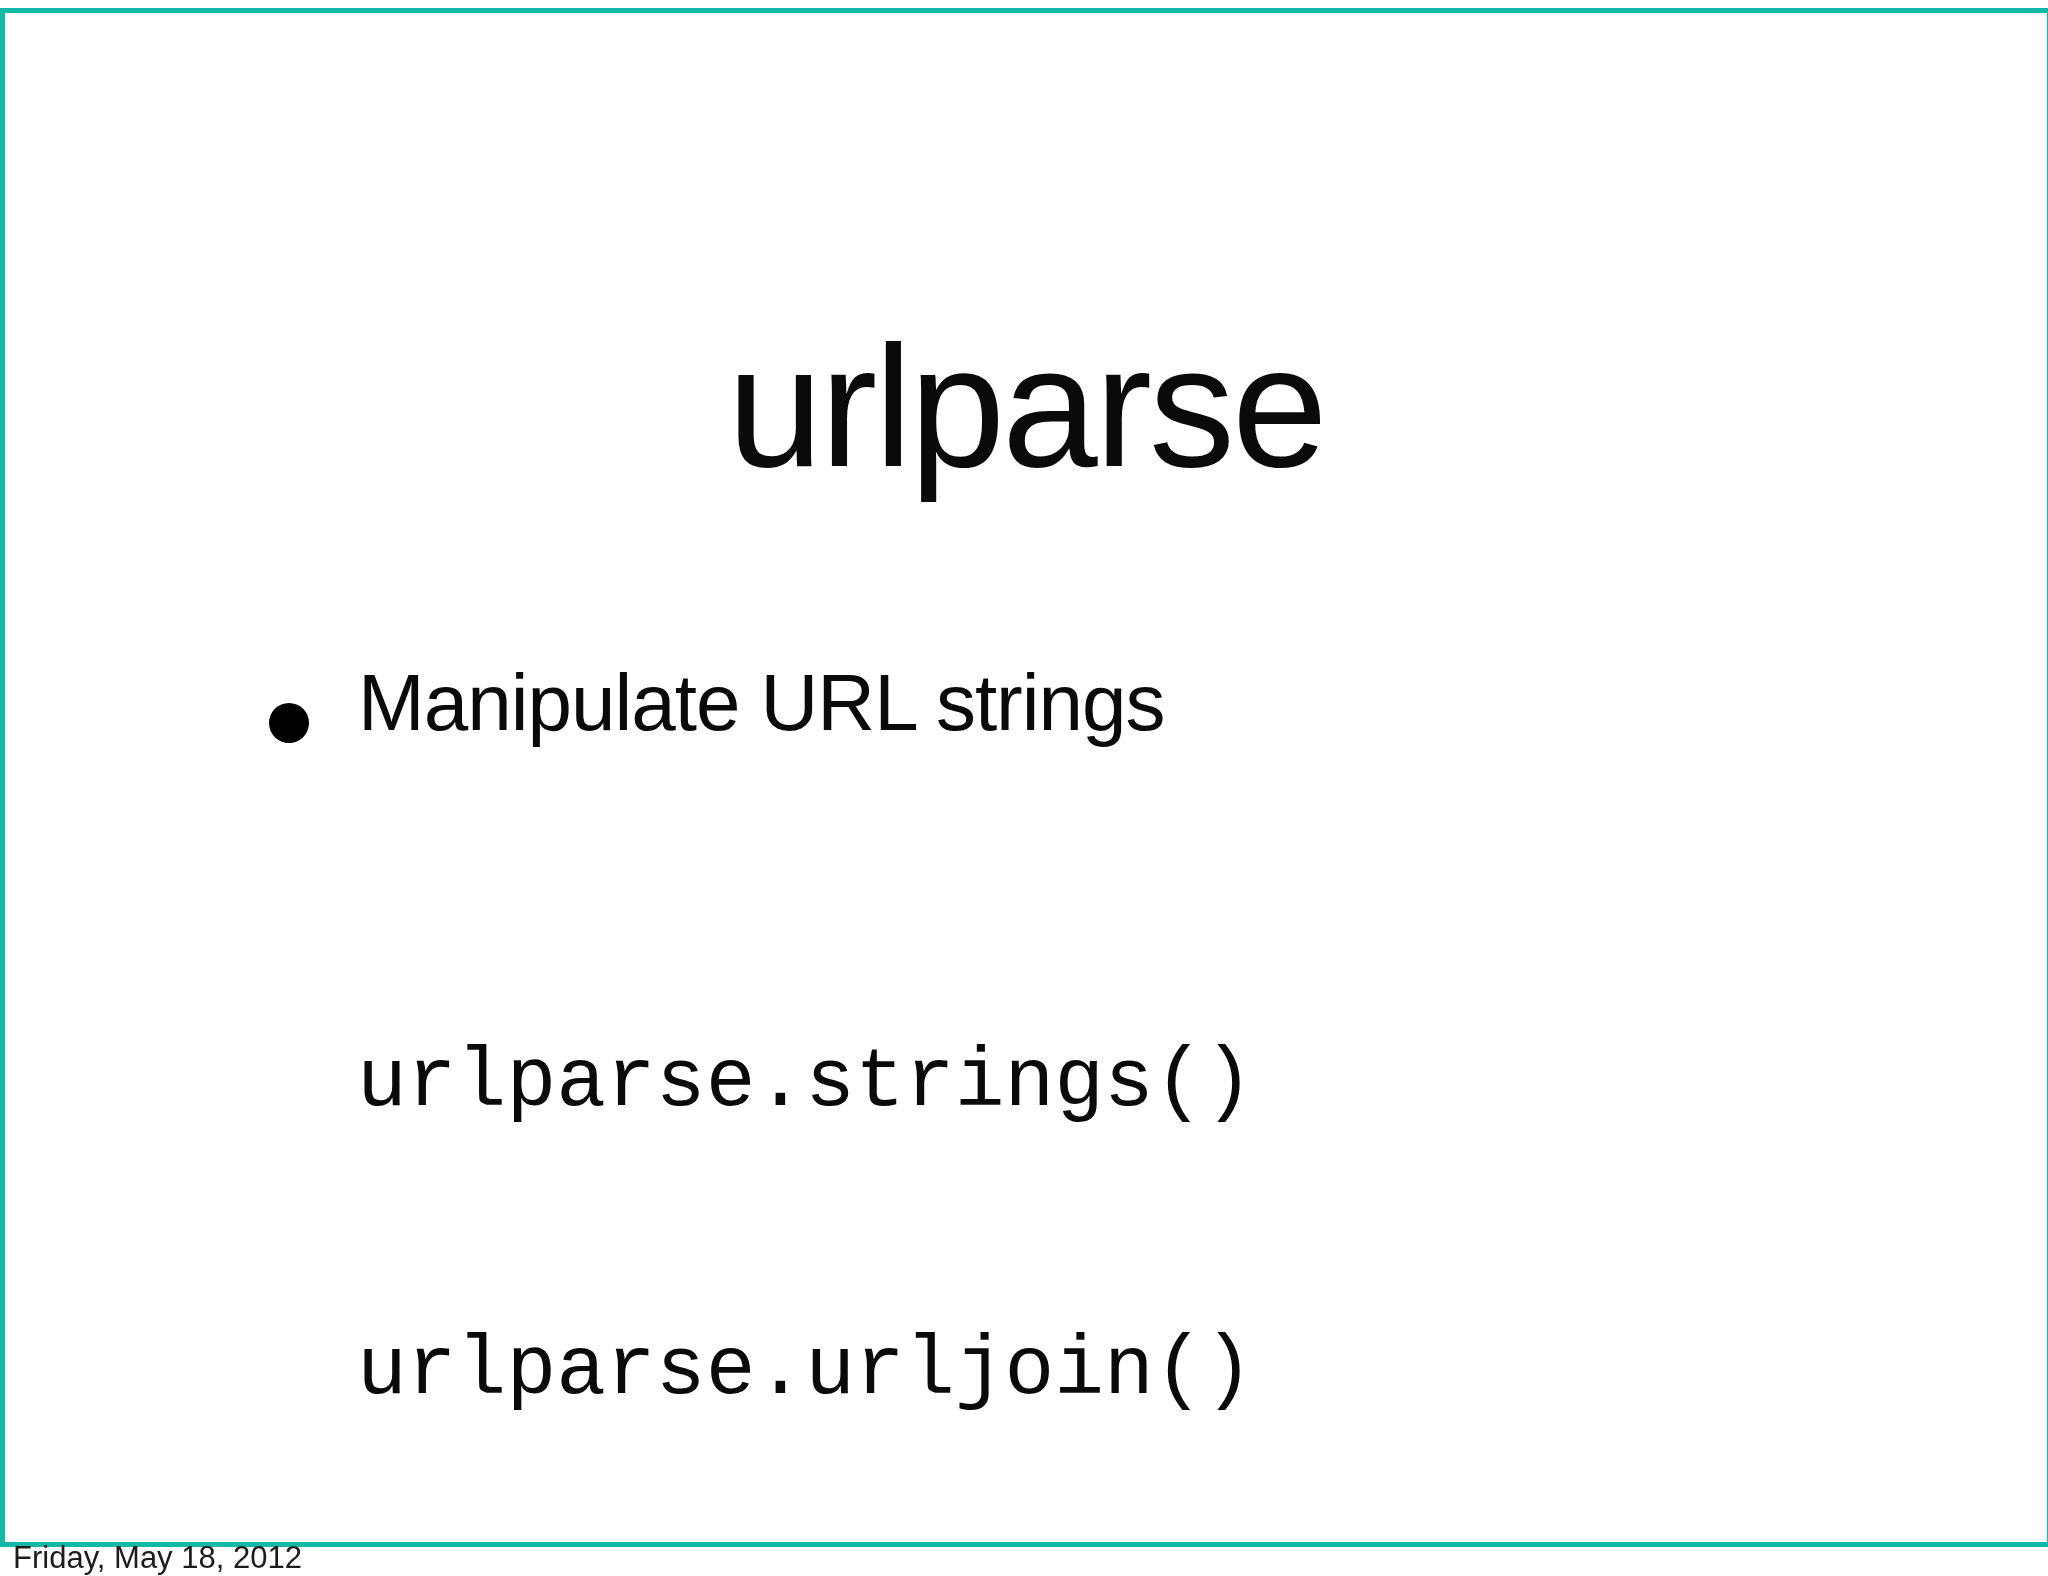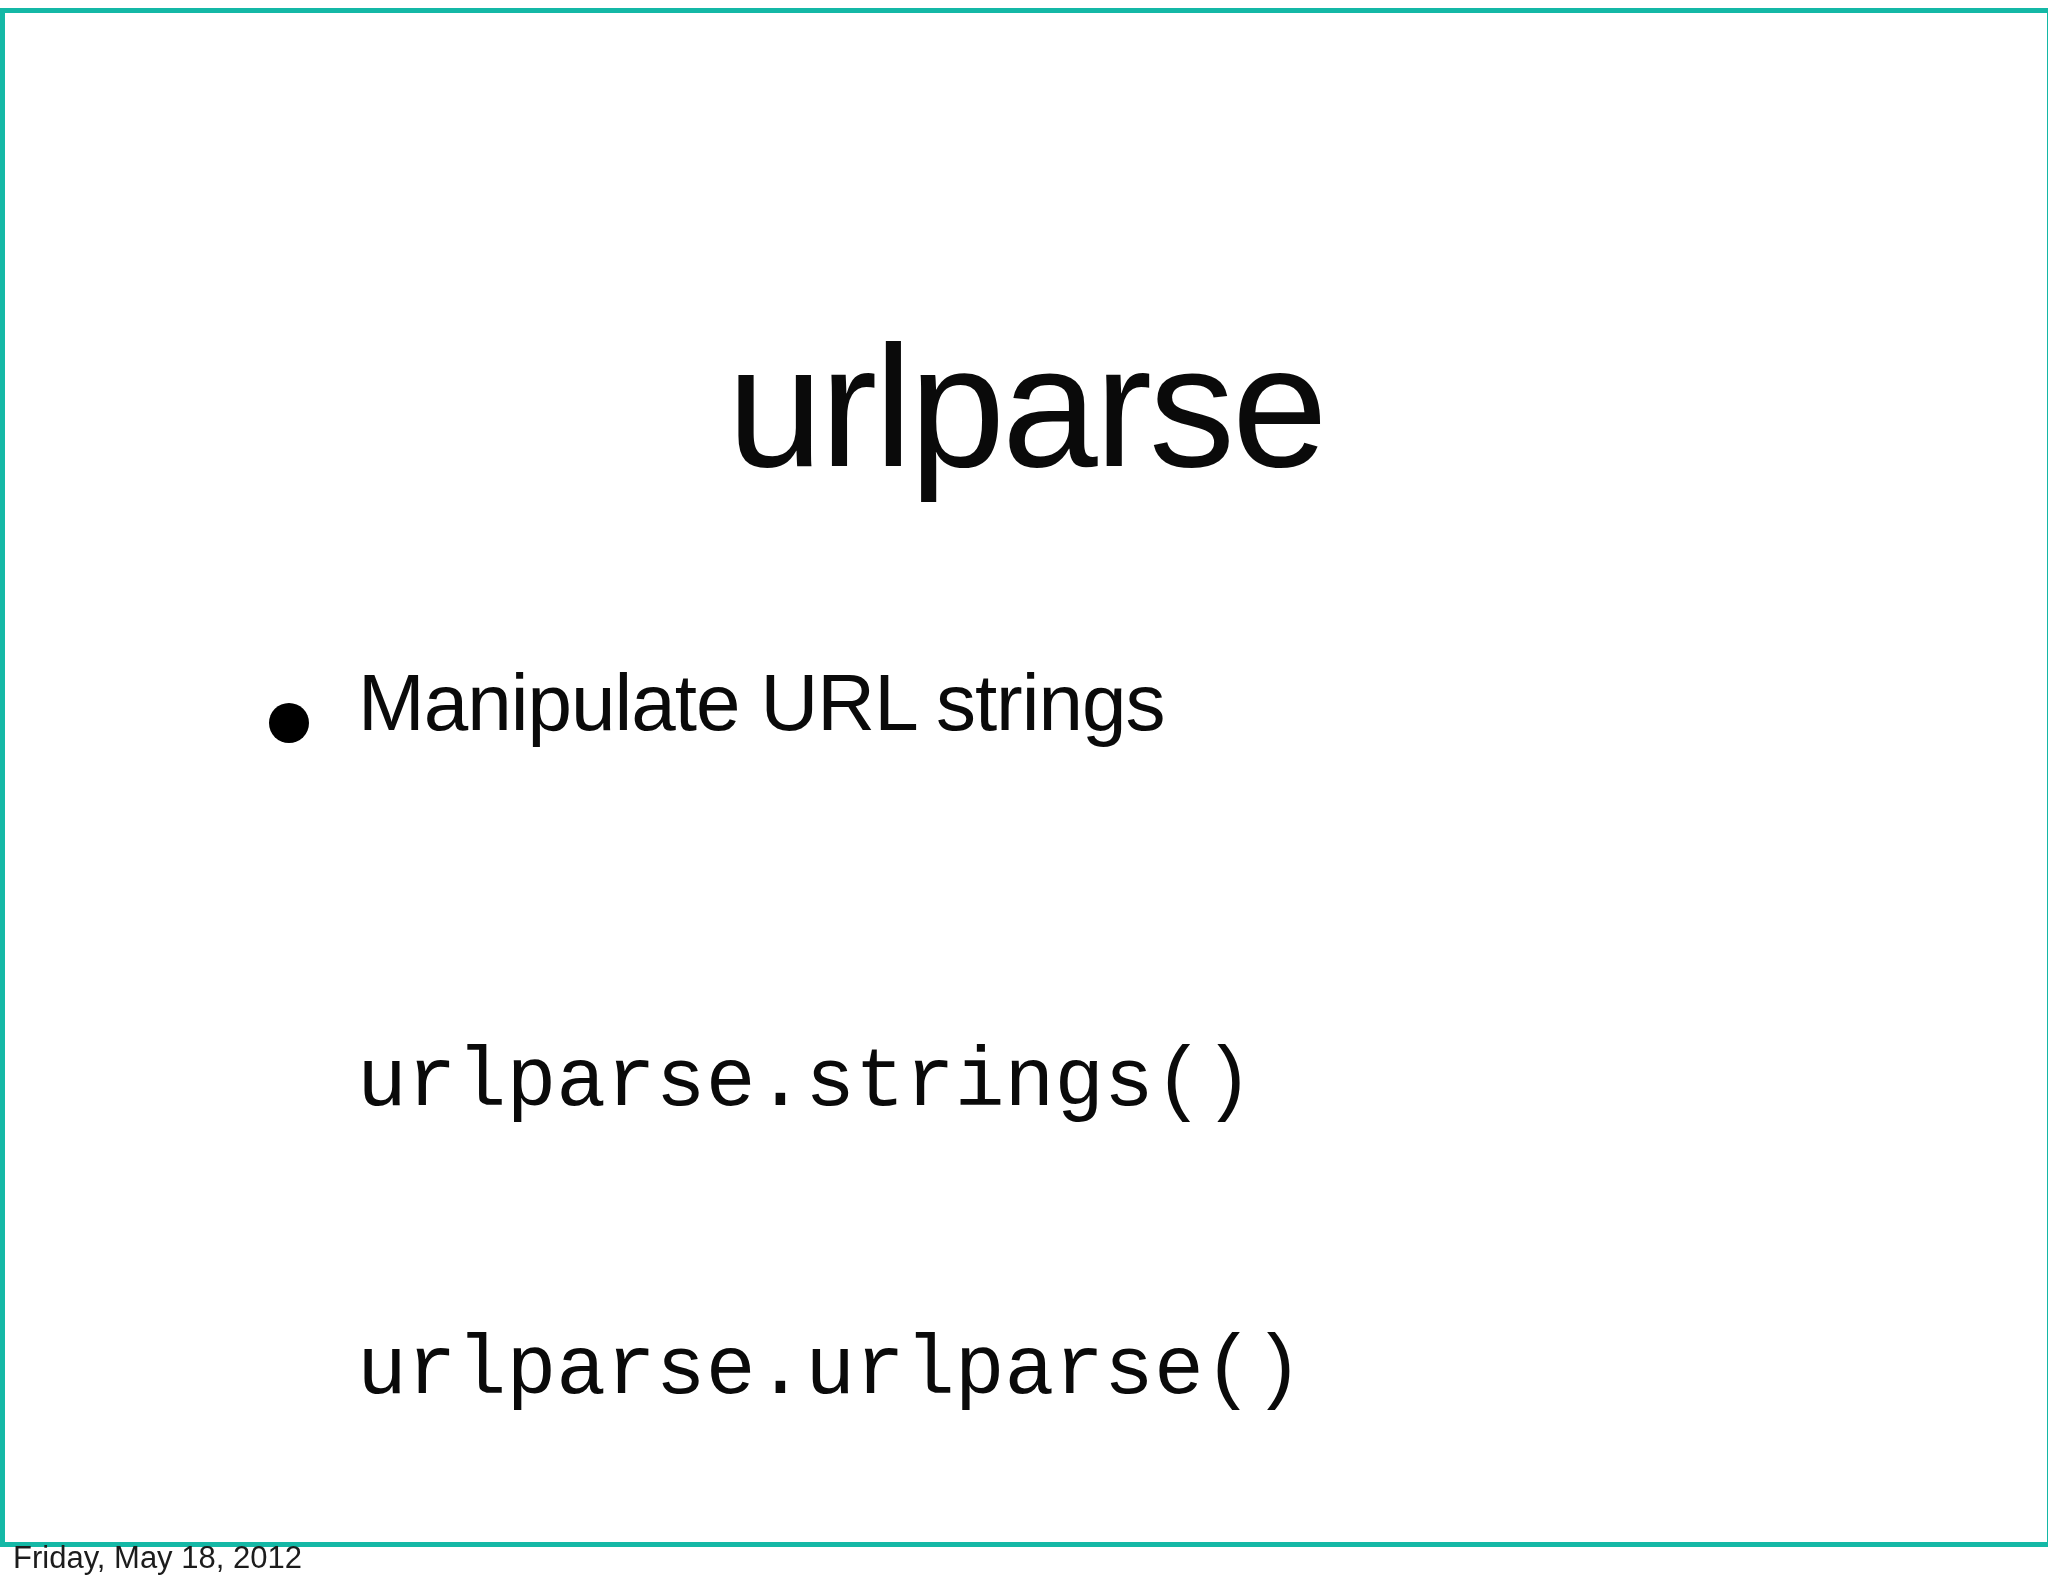--- a/index.html
+++ b/index.html
@@ -89,21 +89,21 @@
 
     <h1 class="slide-title">urlparse</h1>
 
     <div class="bullet-row">
       <span class="bullet-marker"></span>
       <span class="bullet-text">Manipulate URL strings</span>
     </div>
 
     <div class="code-block">
       <div class="code-line">urlparse.strings()</div>
-      <div class="code-line">urlparse.urlparse()</div>
+      <div class="code-line">urlparse.urljoin()</div>
       
     </div>
 
   </div>
 
   <div class="footer-date">Friday, May 18, 2012</div>
 
 </div>
 
 </body></html>

